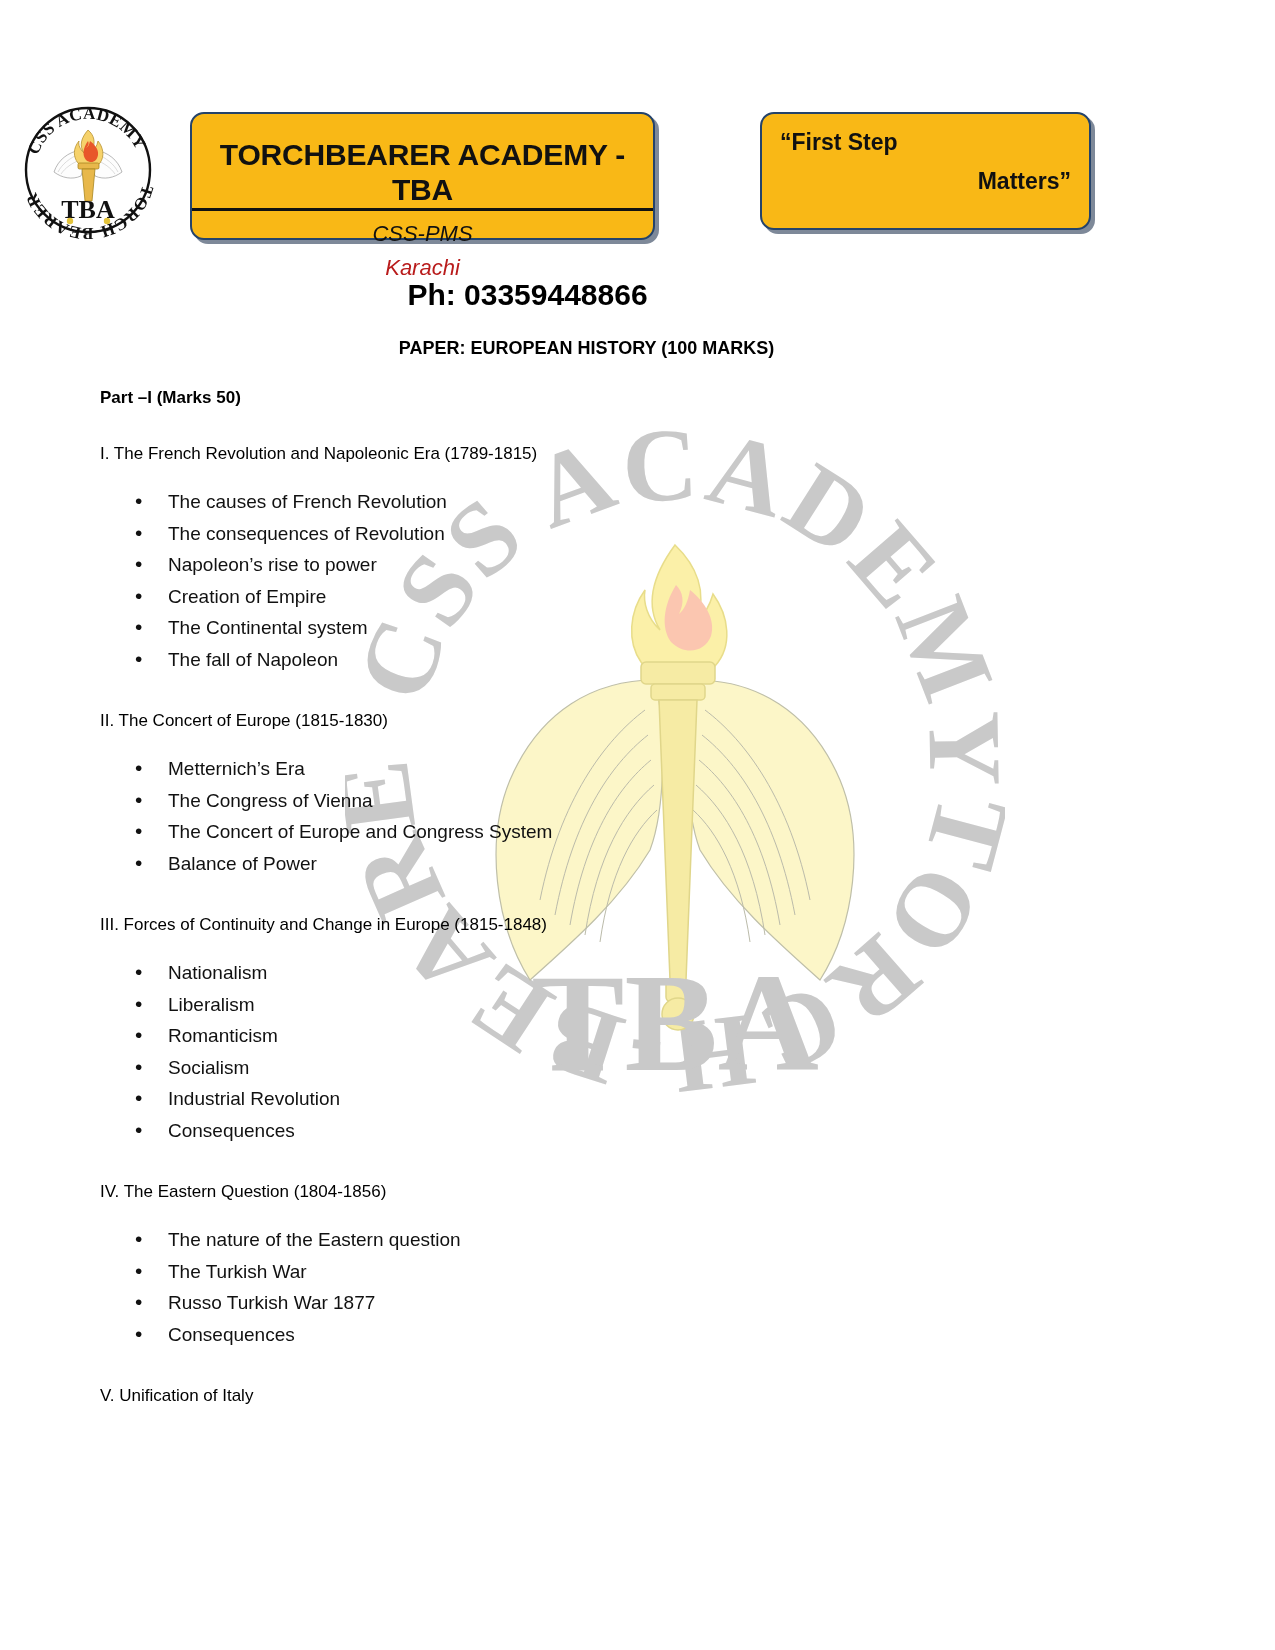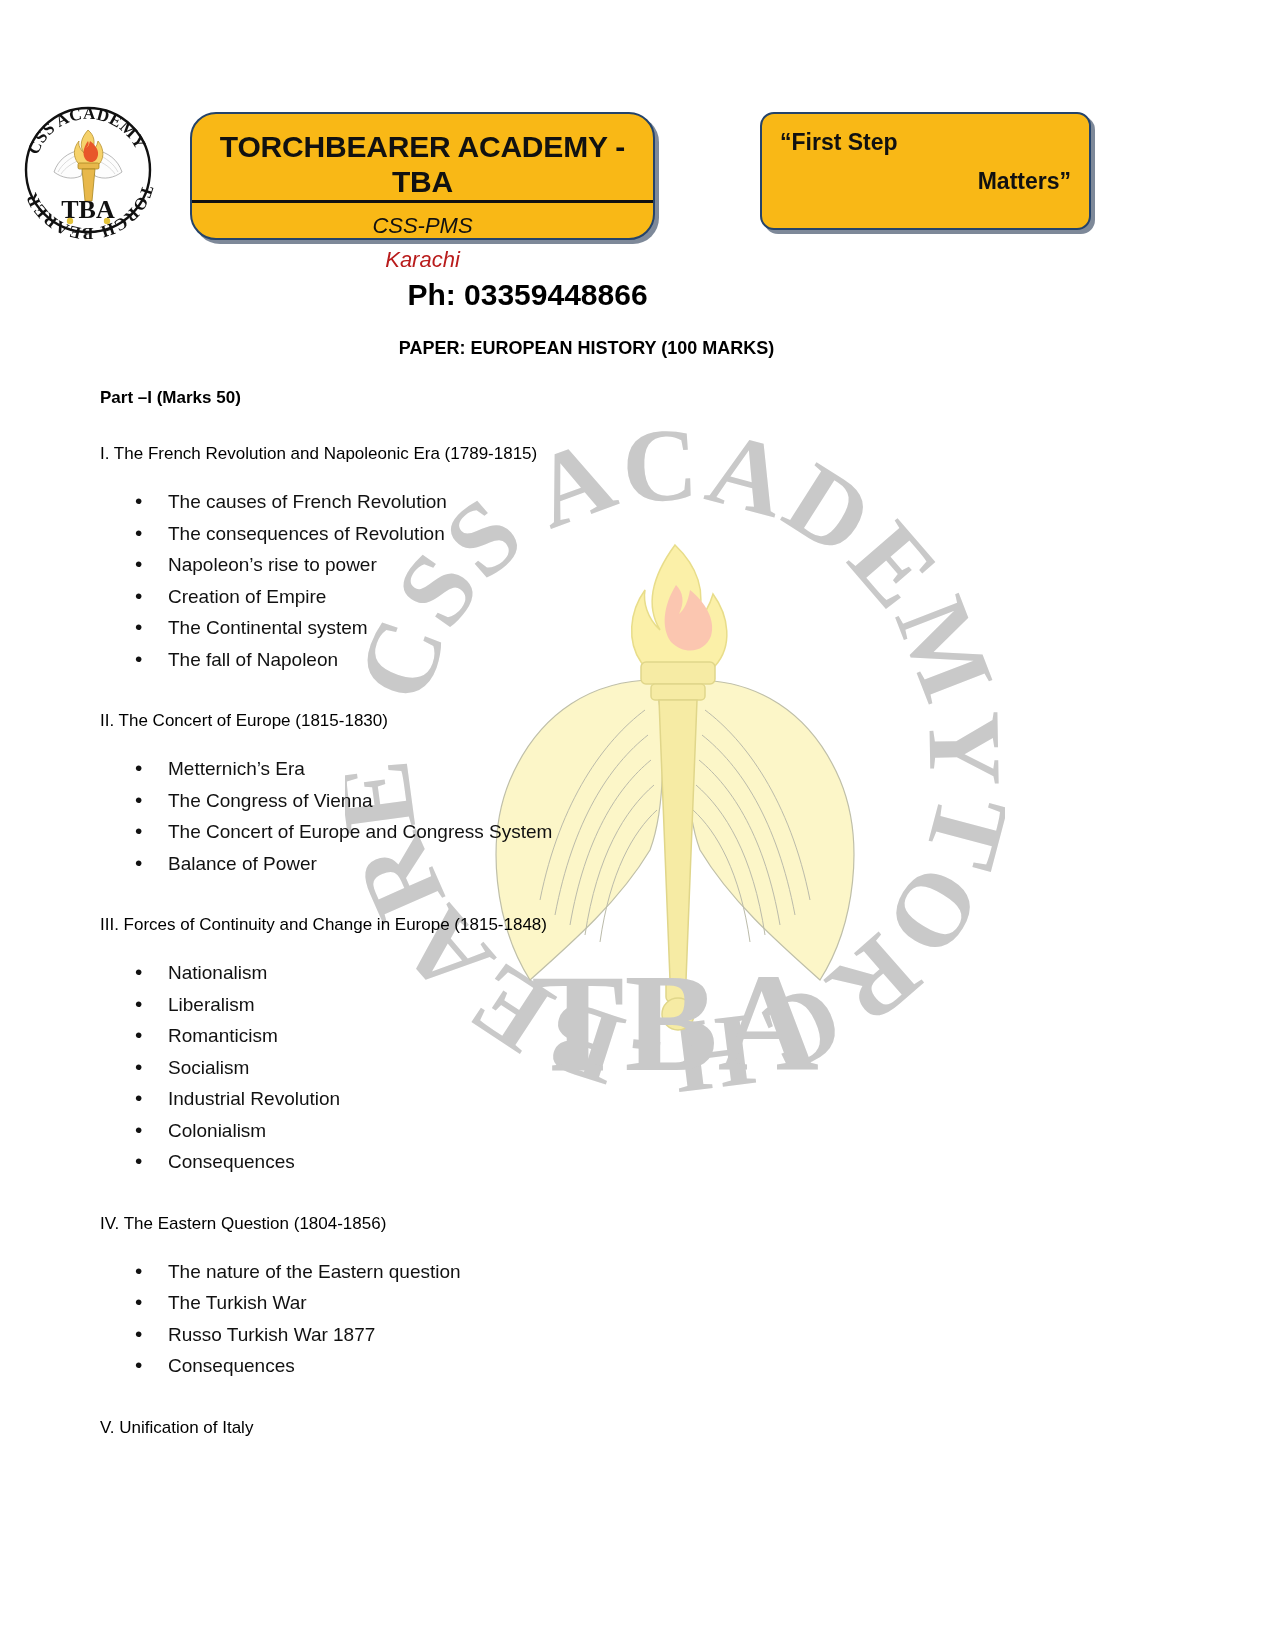--- a/index.html
+++ b/index.html
@@ -56,24 +56,24 @@
   .brand-logo svg { width: 100%; height: 100%; display: block; }
 
   .title-box {
     position: absolute;
     left: 190px;
     top: 112px;
     width: 465px;
     height: 128px;
     background: #F9B816;
     border: 2px solid #24436B;
-    border-radius: 26px;
+    border-radius: 14px;
     box-shadow: 4px 4px 0 rgba(20,40,70,0.55);
     box-sizing: border-box;
-    padding-top: 16px;
+    padding-top: 24px;
     text-align: center;
   }
   .title-main {
     font-size: 30px;
     font-weight: bold;
     letter-spacing: -0.2px;
     color: #111;
     display: inline-block;
     border-bottom: 3px solid #111;
     padding-bottom: 1px;
@@ -315,21 +315,20 @@
           </ul>
         </div>
         <div class="section">
           <div class="section-heading">III. Forces of Continuity and Change in Europe (1815-1848)</div>
           <ul class="bullets">
             <li>Nationalism</li>
             <li>Liberalism</li>
             <li>Romanticism</li>
             <li>Socialism</li>
             <li>Industrial Revolution</li>
-            <li>Colonialism</li>
             <li>Consequences</li>
           </ul>
         </div>
         <div class="section">
           <div class="section-heading">IV. The Eastern Question (1804-1856)</div>
           <ul class="bullets">
             <li>The nature of the Eastern question</li>
             <li>The Turkish War</li>
             <li>Russo Turkish War 1877</li>
             <li>Consequences</li>

